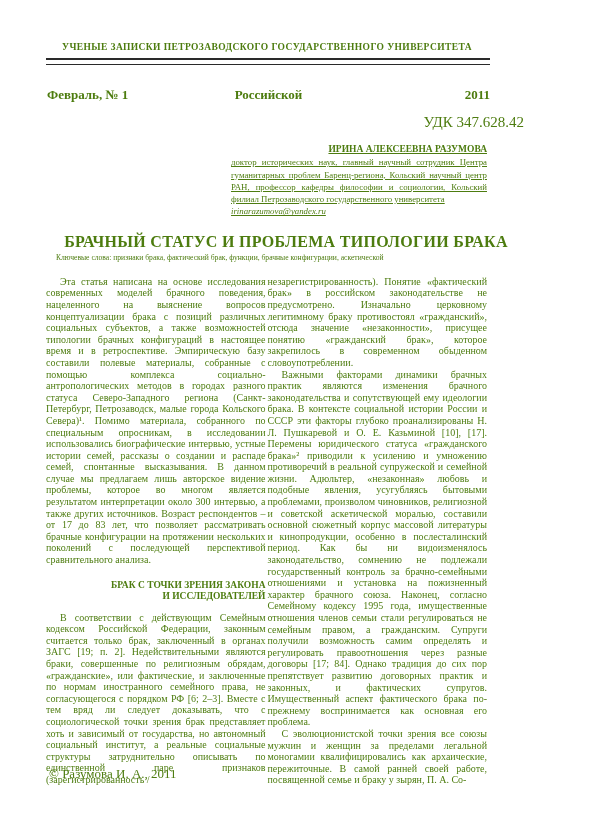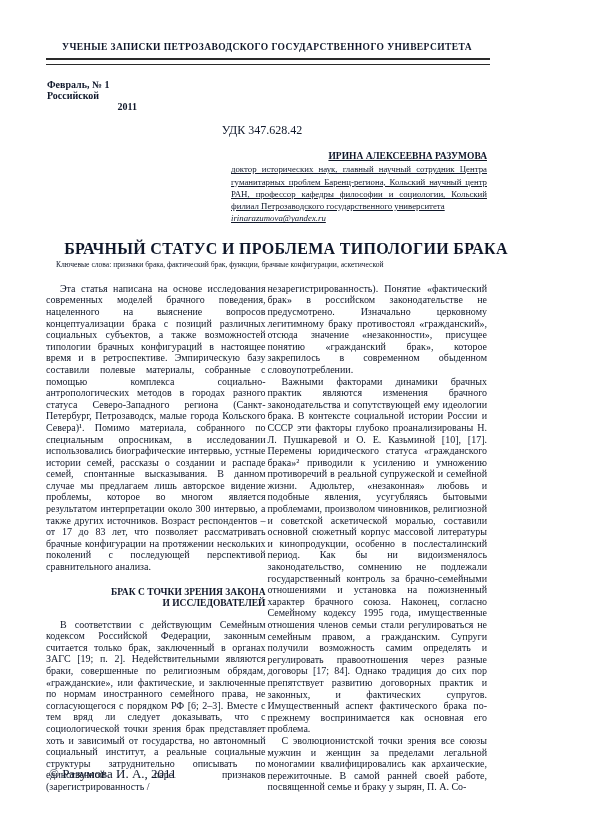--- a/index.html
+++ b/index.html
@@ -1,21 +1,21 @@
 <!DOCTYPE html>
 <html lang="ru"><head>
 <meta charset="utf-8">
 <style>
   html, body { margin: 0; padding: 0; background: #ffffff; }
   .page {
     position: relative;
     width: 524px;
     height: 820px;
     background: #ffffff;
-    color: #0f172a;
+    color: #4d7c0f;
     font-family: "Liberation Serif", "DejaVu Serif", serif;
     overflow: hidden;
     box-sizing: border-box;
     padding-top: 42px;
   }
   .journal-header {
     text-align: center;
     font-weight: bold;
     font-size: 9.5px;
     letter-spacing: 0.4px;
@@ -25,31 +25,30 @@
   .header-rule {
     height: 4px;
     margin: 0 34px 0 46px;
     border-top: 2px solid #2a2a2a;
     border-bottom: 1px solid #2a2a2a;
   }
   .issue-row {
     display: flex;
     justify-content: space-between;
     align-items: baseline;
-    margin: 14px 34px 0 47px;
+    margin: 22px 34px 0 47px;
     font-weight: bold;
-    font-size: 10px;
-    flex-direction: column;
+    font-size: 13px;
   }
   .issue-row .center-cell { flex: 1; text-align: center; }
   .issue-row .left-cell  { min-width: 90px; text-align: left; }
   .issue-row .right-cell { min-width: 90px; text-align: right; }
   .udk {
-    text-align: center;
-    font-size: 12px;
+    text-align: right;
+    font-size: 15px;
     margin-top: 11px;
   }
   .author-block {
     width: 256px;
     margin: 12px 37px 0 auto;
     font-size: 8.8px;
     line-height: 12.3px;
     text-decoration: underline;
   }
   .author-name {

